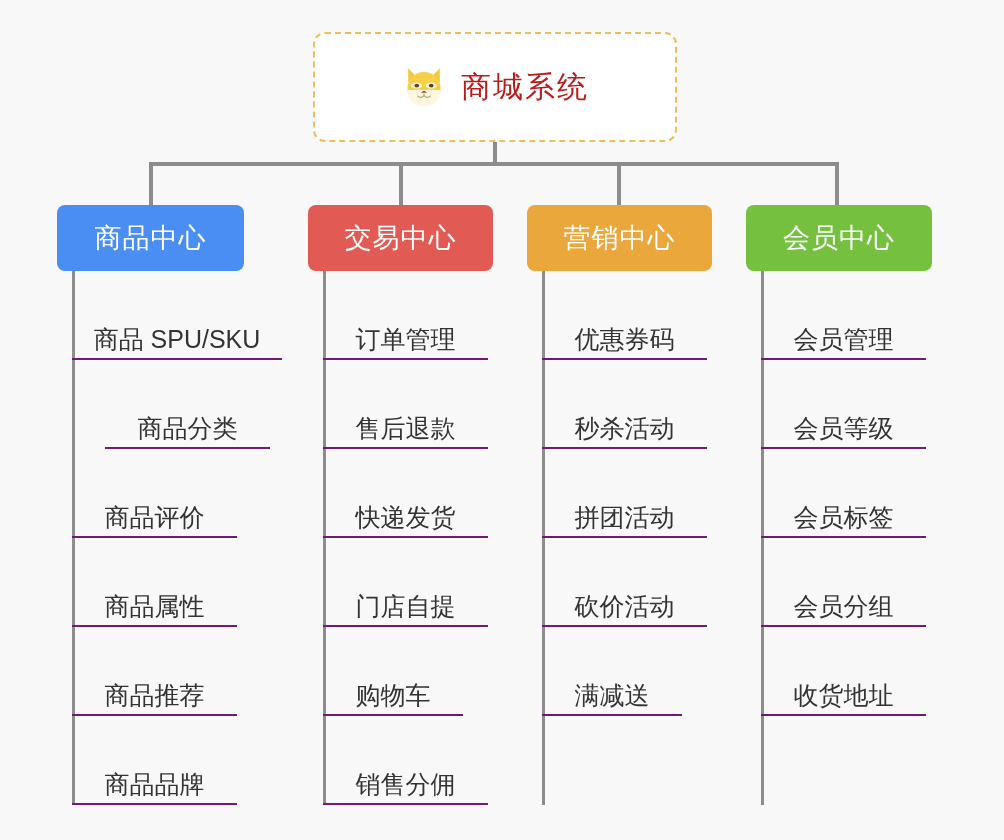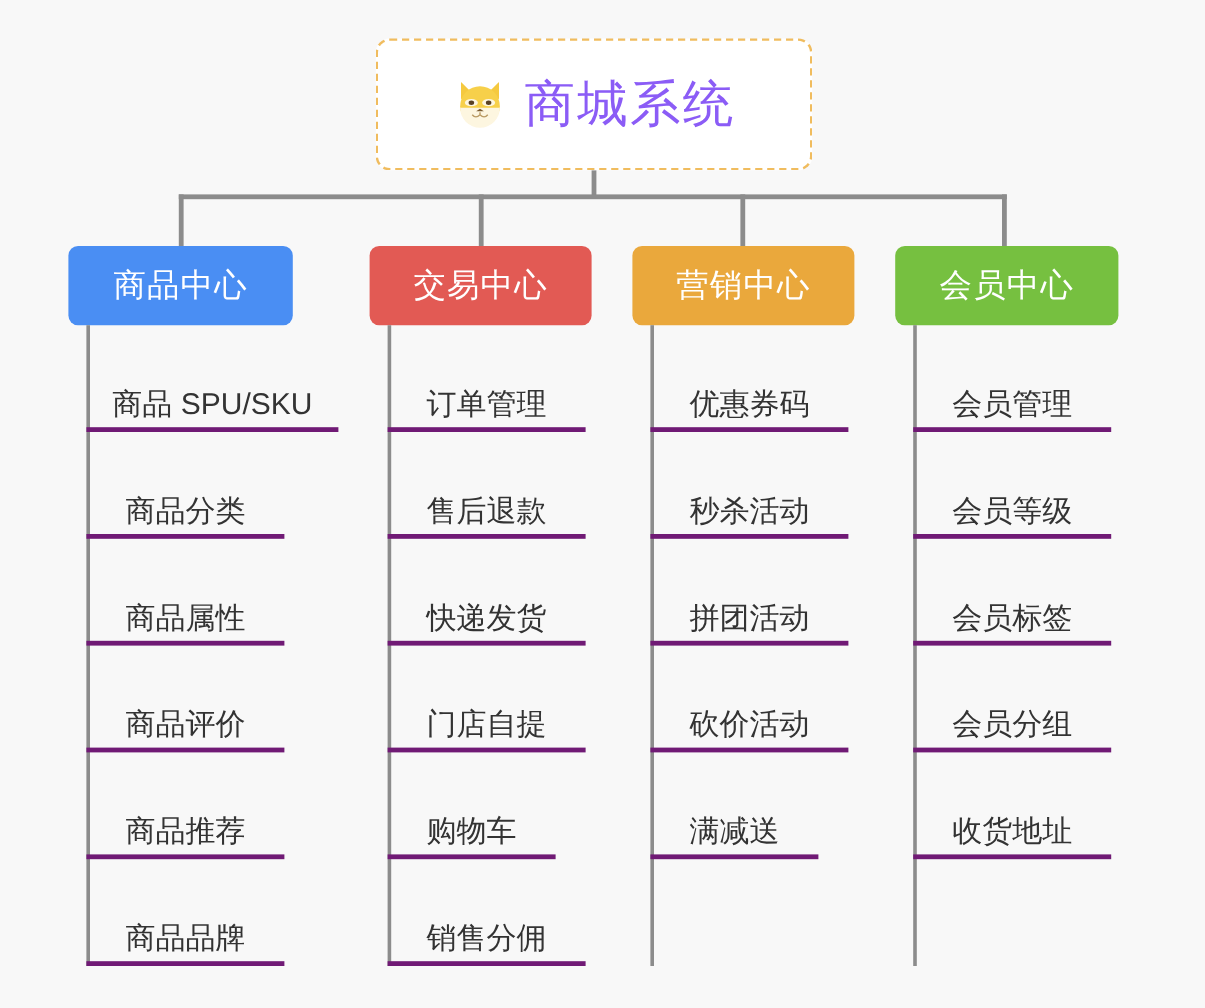--- a/index.html
+++ b/index.html
@@ -35,23 +35,23 @@
     justify-content: center;
     gap: 14px;
   }
   .root-emoji {
     width: 46px;
     height: 46px;
     flex: 0 0 auto;
     display: block;
   }
   .root-title {
-    font-size: 42px;
+    font-size: 30px;
     line-height: 1;
-    color: #8b5cf6;
+    color: #b91c1c;
     letter-spacing: 2px;
     white-space: nowrap;
     text-align: right;
   }
 
   
   .conn {
     position: absolute;
     background: #8c8c8c;
   }
@@ -86,21 +86,21 @@
     position: absolute;
     left: 0;
     top: 0;
     width: 3px;
     background: #8c8c8c;
   }
   .item {
     position: relative;
     height: 89px;
     box-sizing: border-box;
-    border-bottom: 4px solid #701a75;
+    border-bottom: 2px solid #701a75;
     display: flex;
     align-items: flex-end;
     justify-content: center;
     padding-bottom: 4px;
   }
   .item-label {
     font-size: 25px;
     line-height: 1.15;
     color: #333333;
     white-space: nowrap;
@@ -149,28 +149,28 @@
   </div>
   <div class="cat-box" style="left:746px; width:186px; background:#76c040;">
     <span class="cat-label">会员中心</span>
   </div>
 
   <div class="col" style="left:72px; width:210px;">
     <div class="col-spine" style="height:534px;"></div>
     <div class="item" style="width:210px;">
       <span class="item-label">商品 SPU/SKU</span>
     </div>
-    <div class="item" style="width:165px;">
+    <div class="item" style="width:165px;margin-left:33px;">
       <span class="item-label">商品分类</span>
     </div>
     <div class="item" style="width:165px;">
+      <span class="item-label">商品评价</span>
+    </div>
+    <div class="item" style="width:165px;">
       <span class="item-label">商品属性</span>
-    </div>
-    <div class="item" style="width:165px;">
-      <span class="item-label">商品评价</span>
     </div>
     <div class="item" style="width:165px;">
       <span class="item-label">商品推荐</span>
     </div>
     <div class="item" style="width:165px;">
       <span class="item-label">商品品牌</span>
     </div>
   </div>
 
   <div class="col" style="left:323px; width:165px;">

